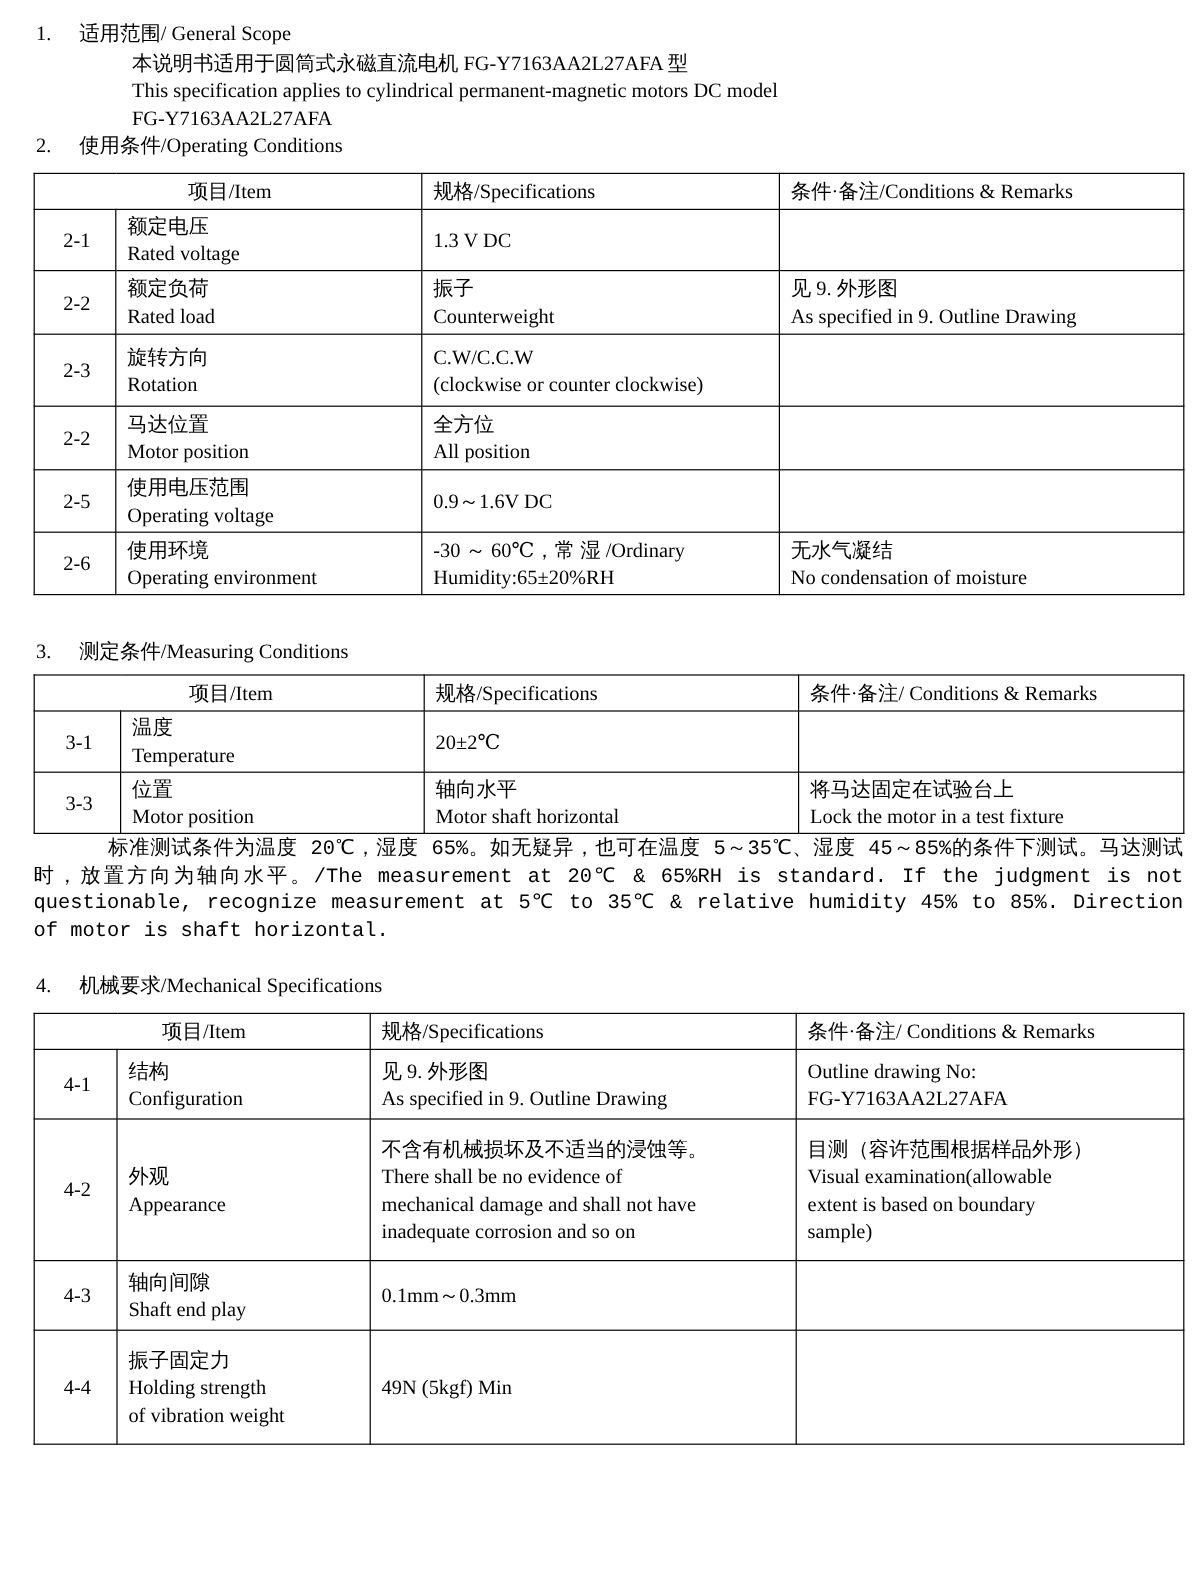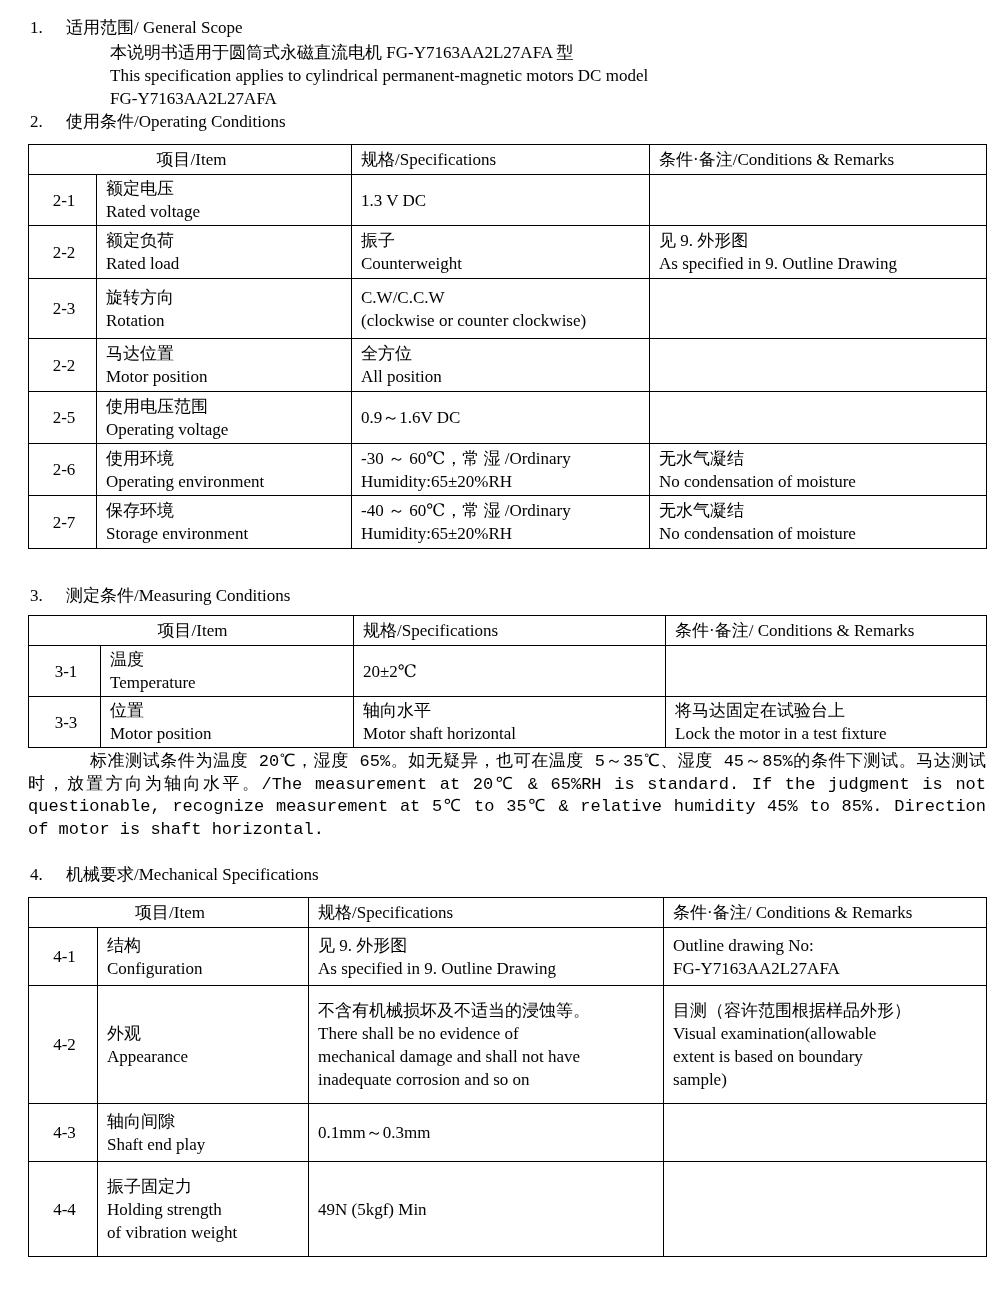--- a/index.html
+++ b/index.html
@@ -168,29 +168,20 @@
     </tr>
     <tr class="h52">
       <td class="cell-id">2-6</td>
       <td class="cell-item">使用环境
 Operating environment</td>
       <td class="cell-spec">-30 ～ 60℃，常 湿 /Ordinary
 Humidity:65±20%RH</td>
       <td class="cell-rem">无水气凝结
 No condensation of moisture</td>
     </tr>
-    <tr class="h53">
-      <td class="cell-id">2-7</td>
-      <td class="cell-item">保存环境
-Storage environment</td>
-      <td class="cell-spec">-40 ～ 60℃，常 湿 /Ordinary
-Humidity:65±20%RH</td>
-      <td class="cell-rem">无水气凝结
-No condensation of moisture</td>
-    </tr>
   </tbody>
     </table>
 
   <div class="gap-after-t2"></div>
 
   <div class="sec-head sec3-head">
     <span class="sec-num">3.</span>
     <span class="sec-title">测定条件/Measuring Conditions</span>
   </div>
 

